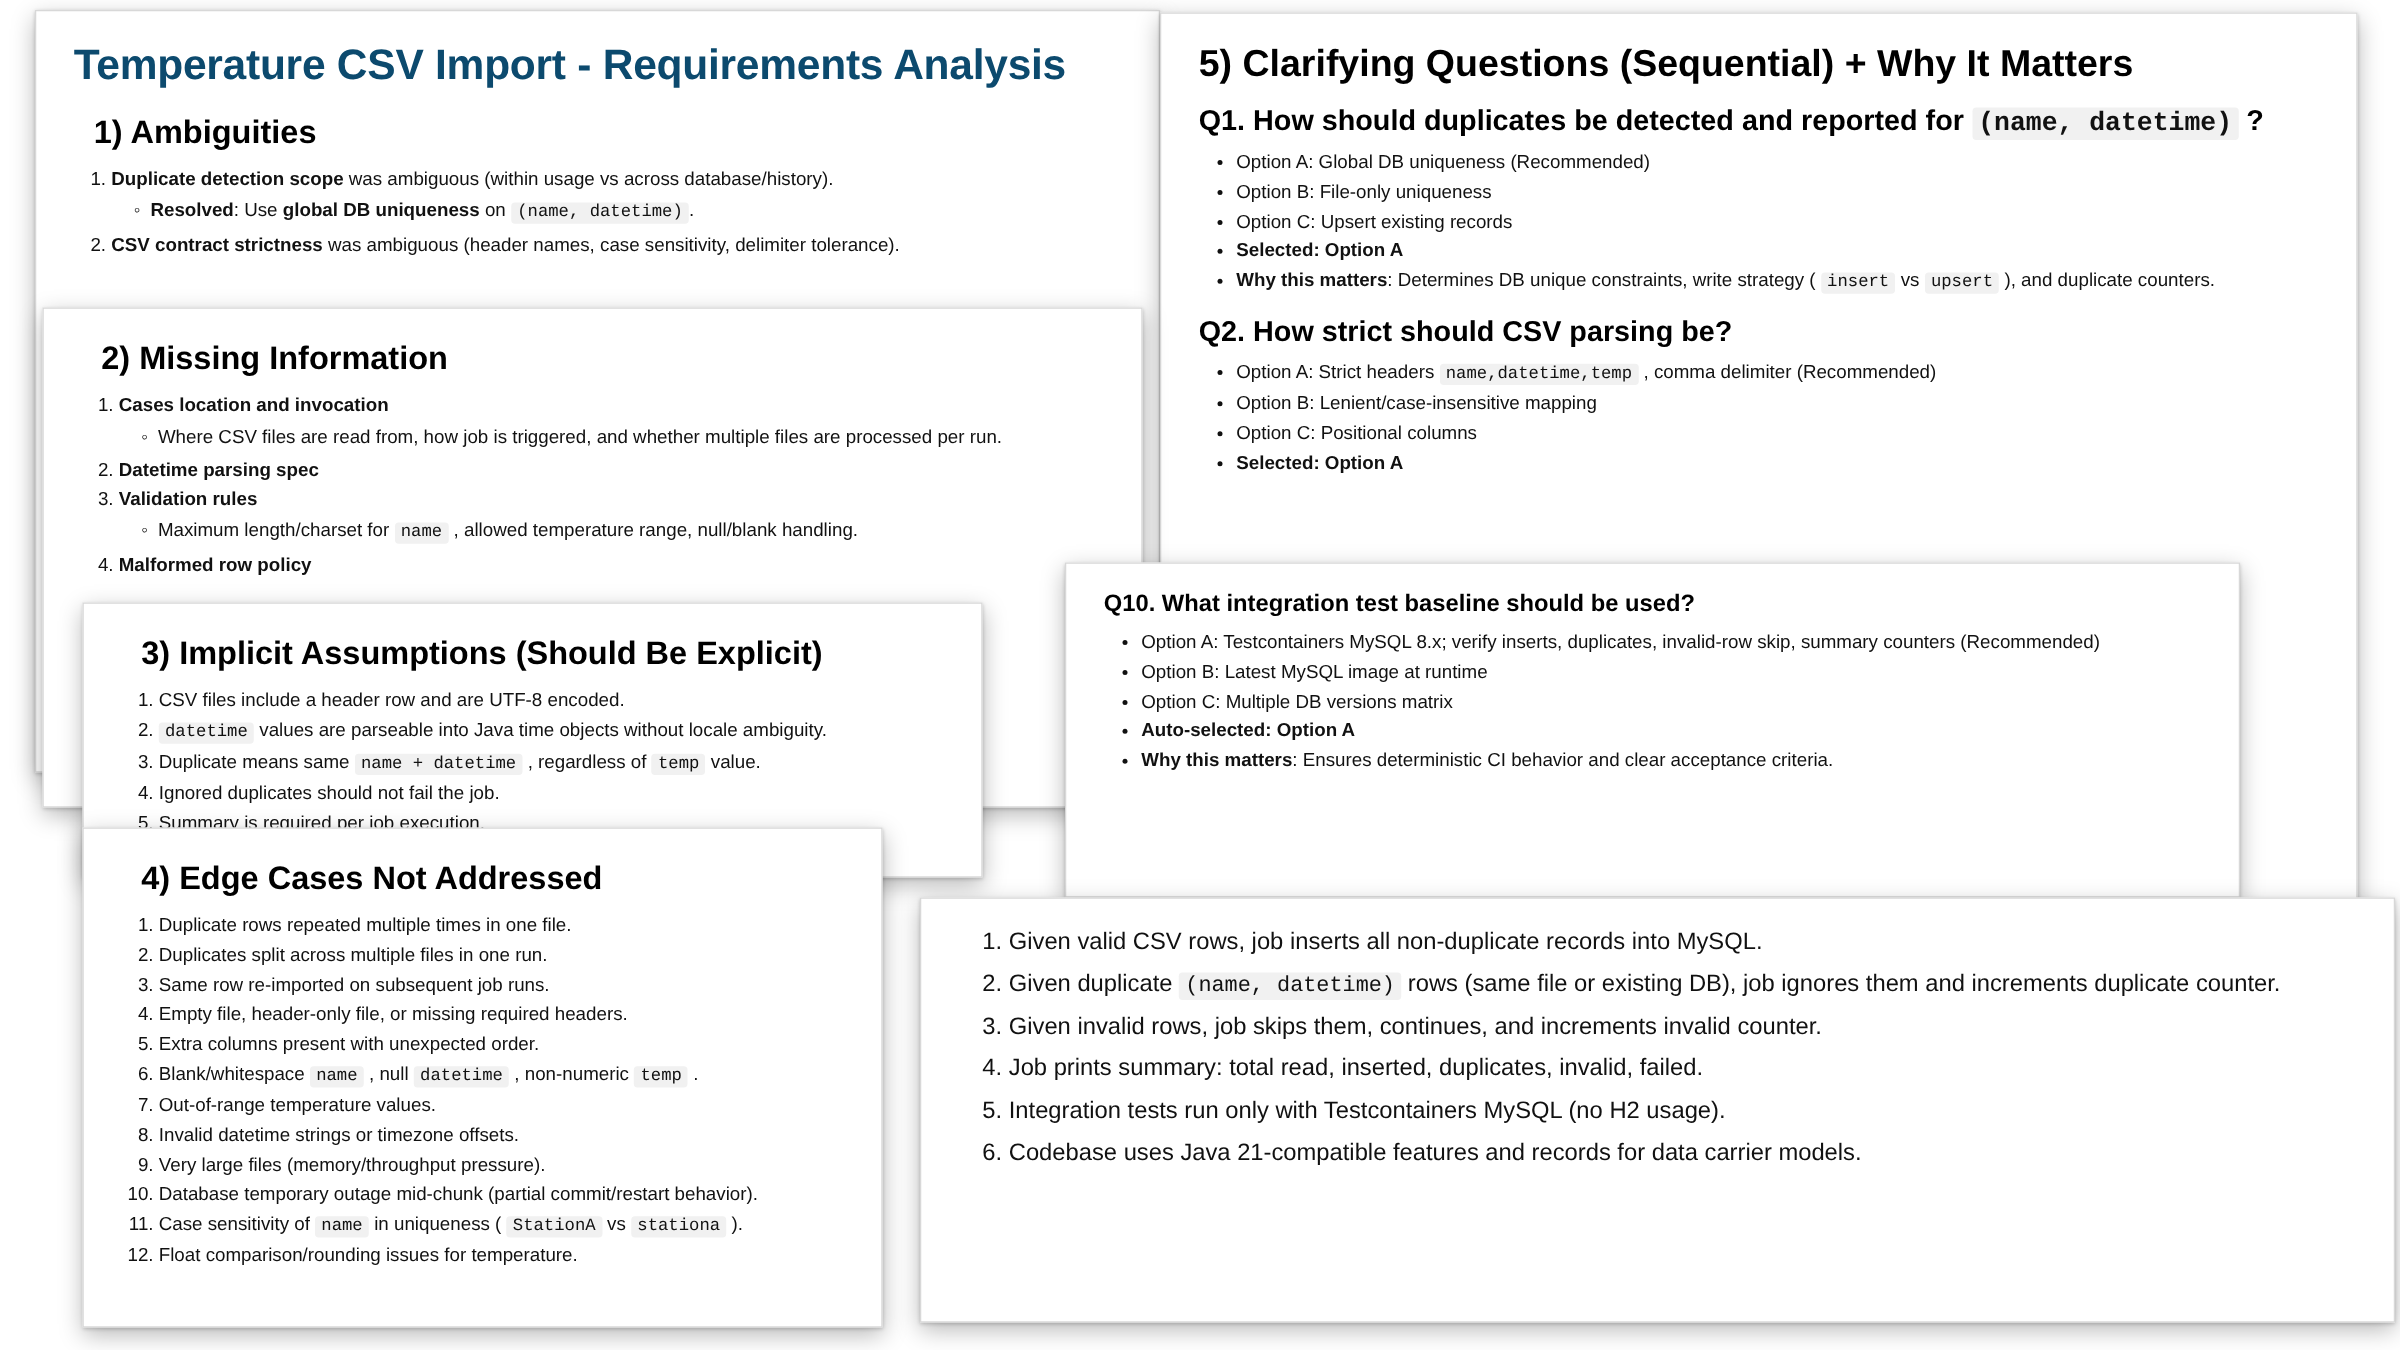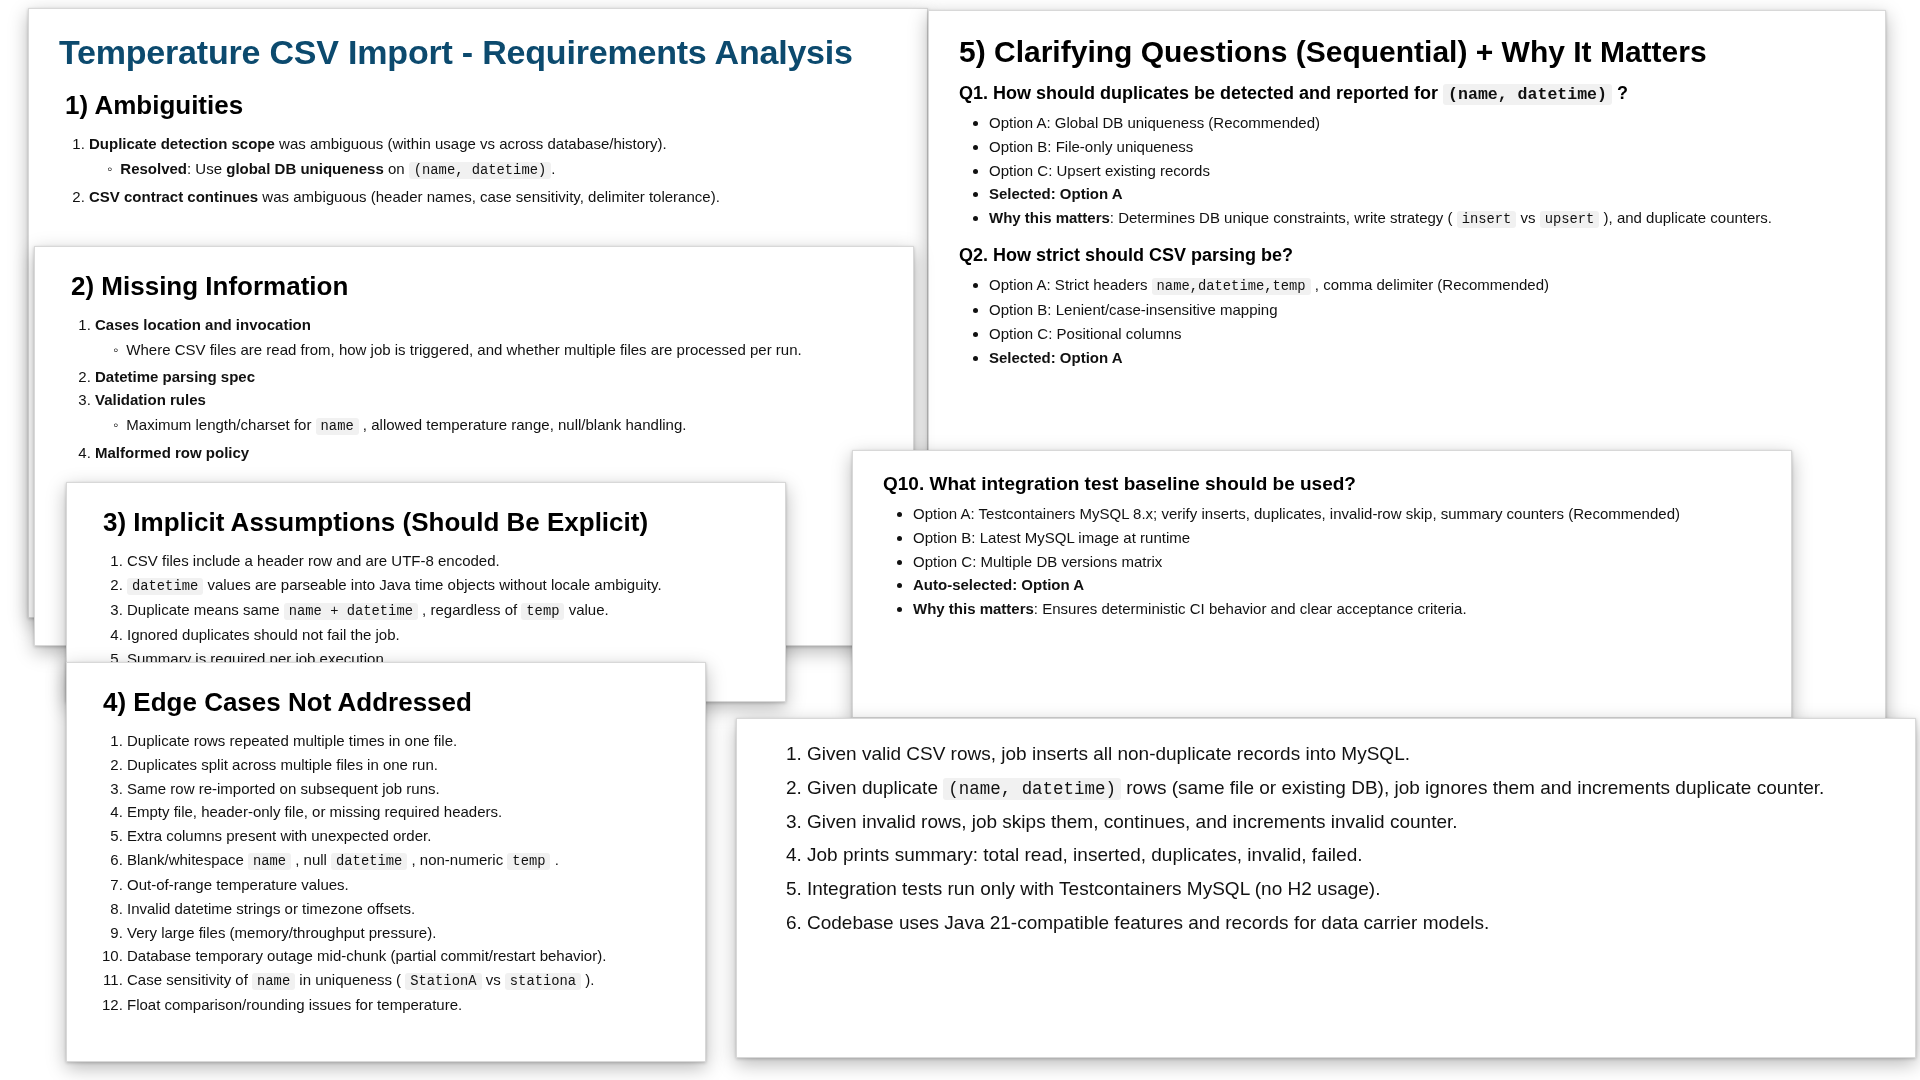--- a/index.html
+++ b/index.html
@@ -30,31 +30,31 @@
   h1.title {
     font-size: 34px;
     font-weight: bold;
     margin: 6px 0 18px 0;
     color: #0c4a6e;
     letter-spacing: -0.2px;
   }
   h2.sect {
     font-size: 26px;
     font-weight: bold;
-    margin: 6px 0 12px 6px;
+    margin: 6px 0 12px 16px;
     color: #000;
   }
   h2.sect-big {
     font-size: 30px;
     font-weight: bold;
     margin: 6px 0 12px 0;
     color: #000;
   }
   h3.q {
-    font-size: 18px;
+    font-size: 23px;
     font-weight: bold;
     margin: 14px 0 8px 0;
     color: #000;
   }
   ol, ul { margin: 4px 0 6px 0; padding-left: 30px; }
   ol.big { padding-left: 34px; }
   li { font-size: 15px; line-height: 1.52; color: #111; margin: 1px 0; }
   li.lg { font-size: 19px; line-height: 1.62; margin: 3px 0; }
   ul.bul { list-style: disc; }
   ol.sub { list-style: none; padding-left: 18px; margin: 2px 0 4px 0; }
@@ -88,21 +88,21 @@
     <div class="card-inner">
       <h1 class="title">Temperature CSV Import - Requirements Analysis</h1>
       <h2 class="sect">1) Ambiguities</h2>
       <ol>
         <li>
           <b>Duplicate detection scope</b><span> was ambiguous (within usage vs across database/history).</span>
           <ol class="sub">
             <li><b>Resolved</b><span>: Use </span><b>global DB uniqueness</b><span> on </span><code>(name, datetime)</code><span>.</span></li>
           </ol>
         </li>
-        <li><b>CSV contract continues</b><span> was ambiguous (header names, case sensitivity, delimiter tolerance).</span></li>
+        <li><b>CSV contract strictness</b><span> was ambiguous (header names, case sensitivity, delimiter tolerance).</span></li>
       </ol>
     </div>
   </div>
 
   <div class="card" id="card-missing">
     <div class="card-inner">
       <h2 class="sect">2) Missing Information</h2>
       <ol>
         <li>
           <b>Cases location and invocation</b>

